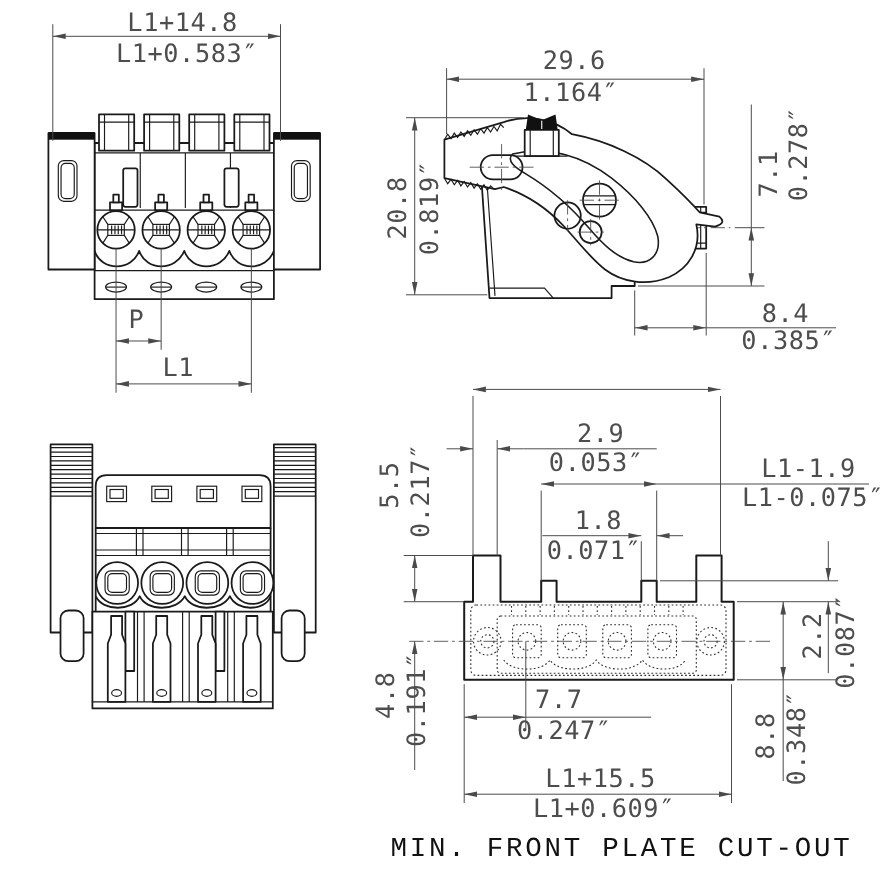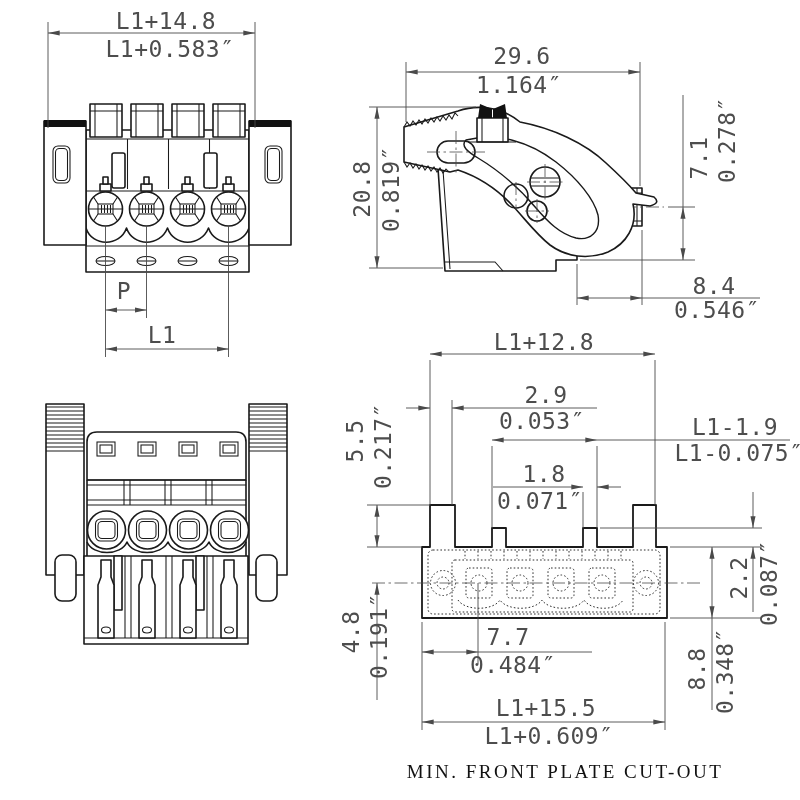--- a/index.html
+++ b/index.html
@@ -1,21 +1,21 @@
 <!DOCTYPE html>
 <html><head>
 <meta charset="utf-8">
 <style>
   html,body{margin:0;padding:0;background:#fff}
   body{width:800px;height:800px;position:relative;font-family:"DejaVu Sans Mono",monospace}
   .sheet{position:absolute;inset:0;width:800px;height:680px}
   svg{position:absolute;left:0;top:0}
   .t,.tv{position:absolute;white-space:nowrap;font-size:23px;color:#4d4d4d;letter-spacing:.5px;transform:translate(-50%,-50%)}
   .tv{transform:translate(-50%,-50%) rotate(-90deg)}
-  .title{position:absolute;white-space:nowrap;transform:translate(-50%,-50%);font-family:Liberation Serif, serif;font-size:19px;font-weight:500;color:#111;letter-spacing:2.5px}
+  .title{position:absolute;white-space:nowrap;transform:translate(-50%,-50%);font-family:Liberation Mono, monospace;font-size:25px;font-weight:500;color:#111;letter-spacing:2.5px}
   
   .p{fill:#fff;stroke:#1a1a1a;stroke-width:1.6;stroke-linejoin:round}
   .pn{fill:none;stroke:#1a1a1a;stroke-width:1.6;stroke-linejoin:round}
   .d{fill:none;stroke:#1a1a1a;stroke-width:1.05}
   .dim{fill:none;stroke:#4a4a4a;stroke-width:.9}
   .cl{fill:none;stroke:#4a4a4a;stroke-width:.8;stroke-dasharray:13 3.5 2.5 3.5}
   .dot{fill:none;stroke:#2e2e2e;stroke-width:1;stroke-dasharray:1.6 2.1}
   .blk{fill:#111;stroke:none}
 </style>
 </head>
@@ -264,36 +264,35 @@
 <span class="t" style="left:124px;top:291px">P</span>
 <span class="t" style="left:162px;top:335px">L1</span>
 
 <span class="t" style="left:522px;top:56px">29.6</span>
 <span class="t" style="left:519px;top:85px">1.164″</span>
 <span class="tv" style="left:362px;top:189px">20.8</span>
 <span class="tv" style="left:391px;top:189px">0.819″</span>
 <span class="tv" style="left:699px;top:158px">7.1</span>
 <span class="tv" style="left:727px;top:140px">0.278″</span>
 <span class="t" style="left:714px;top:286px">8.4</span>
-<span class="t" style="left:717px;top:310px">0.546″</span>
-
-<span class="t" style="left:544px;top:342px">L1+12.8</span>
+<span class="t" style="left:717px;top:310px">0.385″</span>
+
 <span class="t" style="left:546px;top:395px">2.9</span>
 <span class="t" style="left:542px;top:421px">0.053″</span>
 <span class="t" style="left:735px;top:427px">L1-1.9</span>
 <span class="t" style="left:739px;top:453px">L1-0.075″</span>
 <span class="t" style="left:544px;top:474px">1.8</span>
 <span class="t" style="left:540px;top:501px">0.071″</span>
 <span class="tv" style="left:355px;top:441px">5.5</span>
 <span class="tv" style="left:383px;top:446px">0.217″</span>
 <span class="tv" style="left:351px;top:632px">4.8</span>
 <span class="tv" style="left:379px;top:636px">0.191″</span>
 <span class="tv" style="left:739px;top:578px">2.2</span>
 <span class="tv" style="left:769px;top:583px">0.087″</span>
 <span class="tv" style="left:697px;top:669px">8.8</span>
 <span class="tv" style="left:725px;top:671px">0.348″</span>
 <span class="t" style="left:508px;top:637px">7.7</span>
-<span class="t" style="left:513px;top:665px">0.484″</span>
+<span class="t" style="left:513px;top:665px">0.247″</span>
 <span class="t" style="left:546px;top:708px">L1+15.5</span>
 <span class="t" style="left:549px;top:736px">L1+0.609″</span>
 
 <span class="title" style="left:565px;top:772px">MIN. FRONT PLATE CUT-OUT</span>
 </div>
 
 </body></html>

